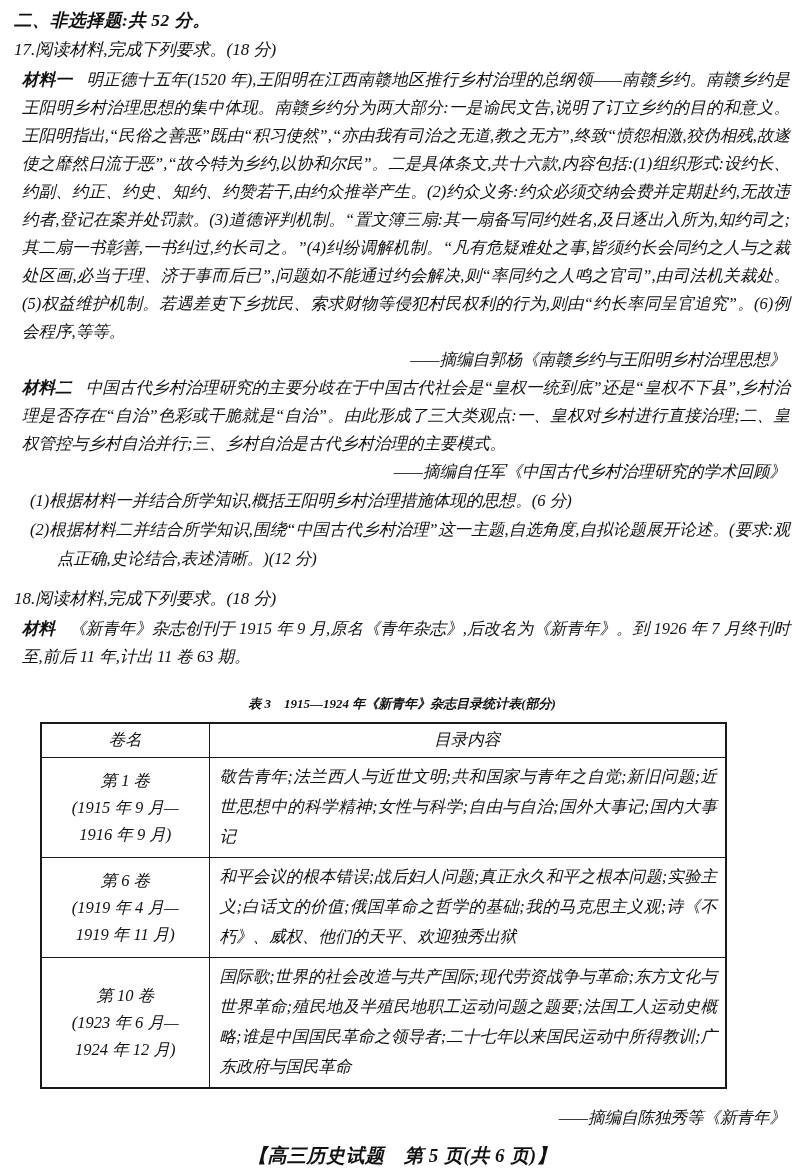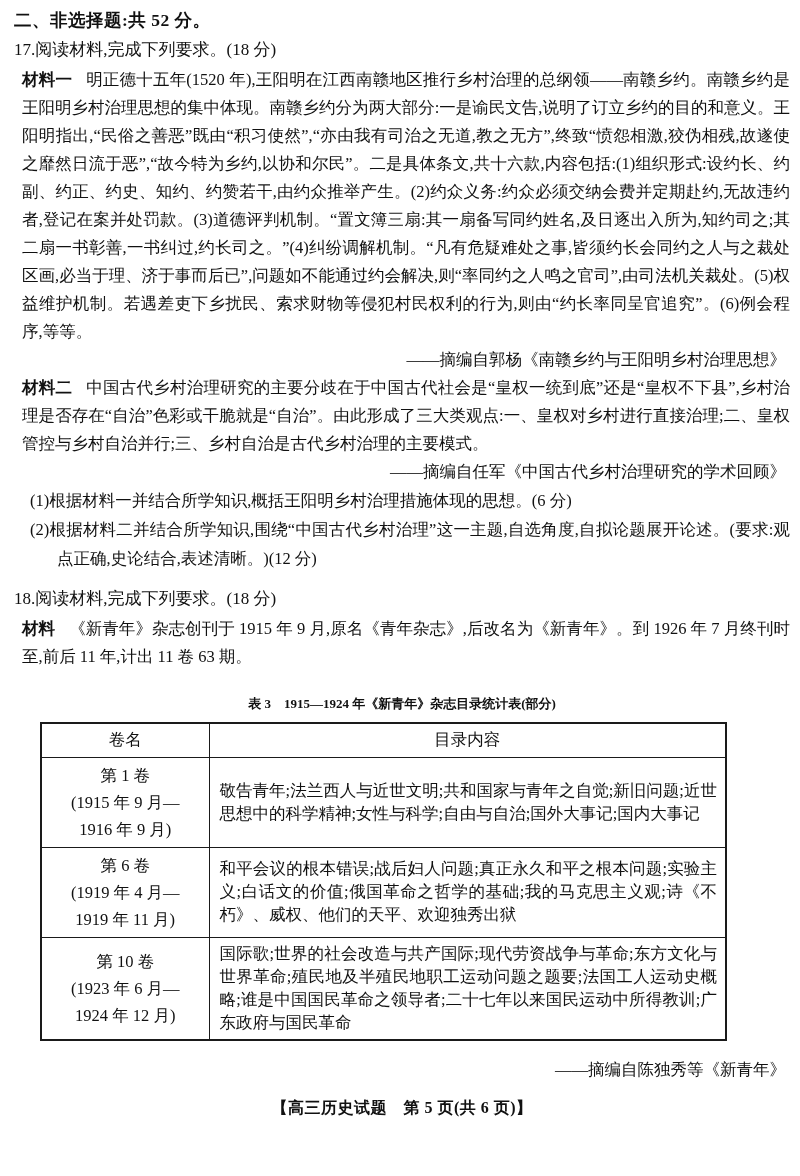--- a/index.html
+++ b/index.html
@@ -6,20 +6,21 @@
   html,body { background:#888; }
   .page {
     width:800px; height:1176px;
     margin:0 auto;
     background:#ffffff;
     color:#111111;
     font-family:"Liberation Serif","DejaVu Serif",serif;
     padding:8px 10px 0 14px;
     overflow:hidden;
     position:relative;
+    font-style:italic;
   }
   .section-heading {
     font-size:17.5px; font-weight:bold; line-height:24px;
     margin-bottom:4px; letter-spacing:0.5px;
   }
   .q-heading {
     font-size:17px; line-height:27px; margin-bottom:3px;
   }
   .material {
     margin-left:8px;
@@ -53,26 +54,26 @@
     font-size:16.5px;
     font-weight:normal;
     vertical-align:middle;
   }
   table.catalog th { height:34px; text-align:center; }
   col.vol-col { width:168px; }
   td.vol-cell { text-align:center; padding:4px 2px; }
   td.vol-cell span { display:block; line-height:27px; }
   td.content-cell {
     padding:4px 8px 5px 10px;
-    line-height:23px;
+    line-height:30px;
     text-align:justify; text-justify:inter-character;
   }
   .q18-source { margin-top:16px; line-height:26px; }
   .page-footer {
-    font-size:16px; font-weight:bold; line-height:22px;
+    font-size:19px; font-weight:bold; line-height:22px;
     text-align:center; margin-top:14px;
     letter-spacing:0.5px;
   }
 </style>
 </head>
 <body>
 
 <div class="page">
 
   <div class="section-heading">二、非选择题:共 52 分。</div>

